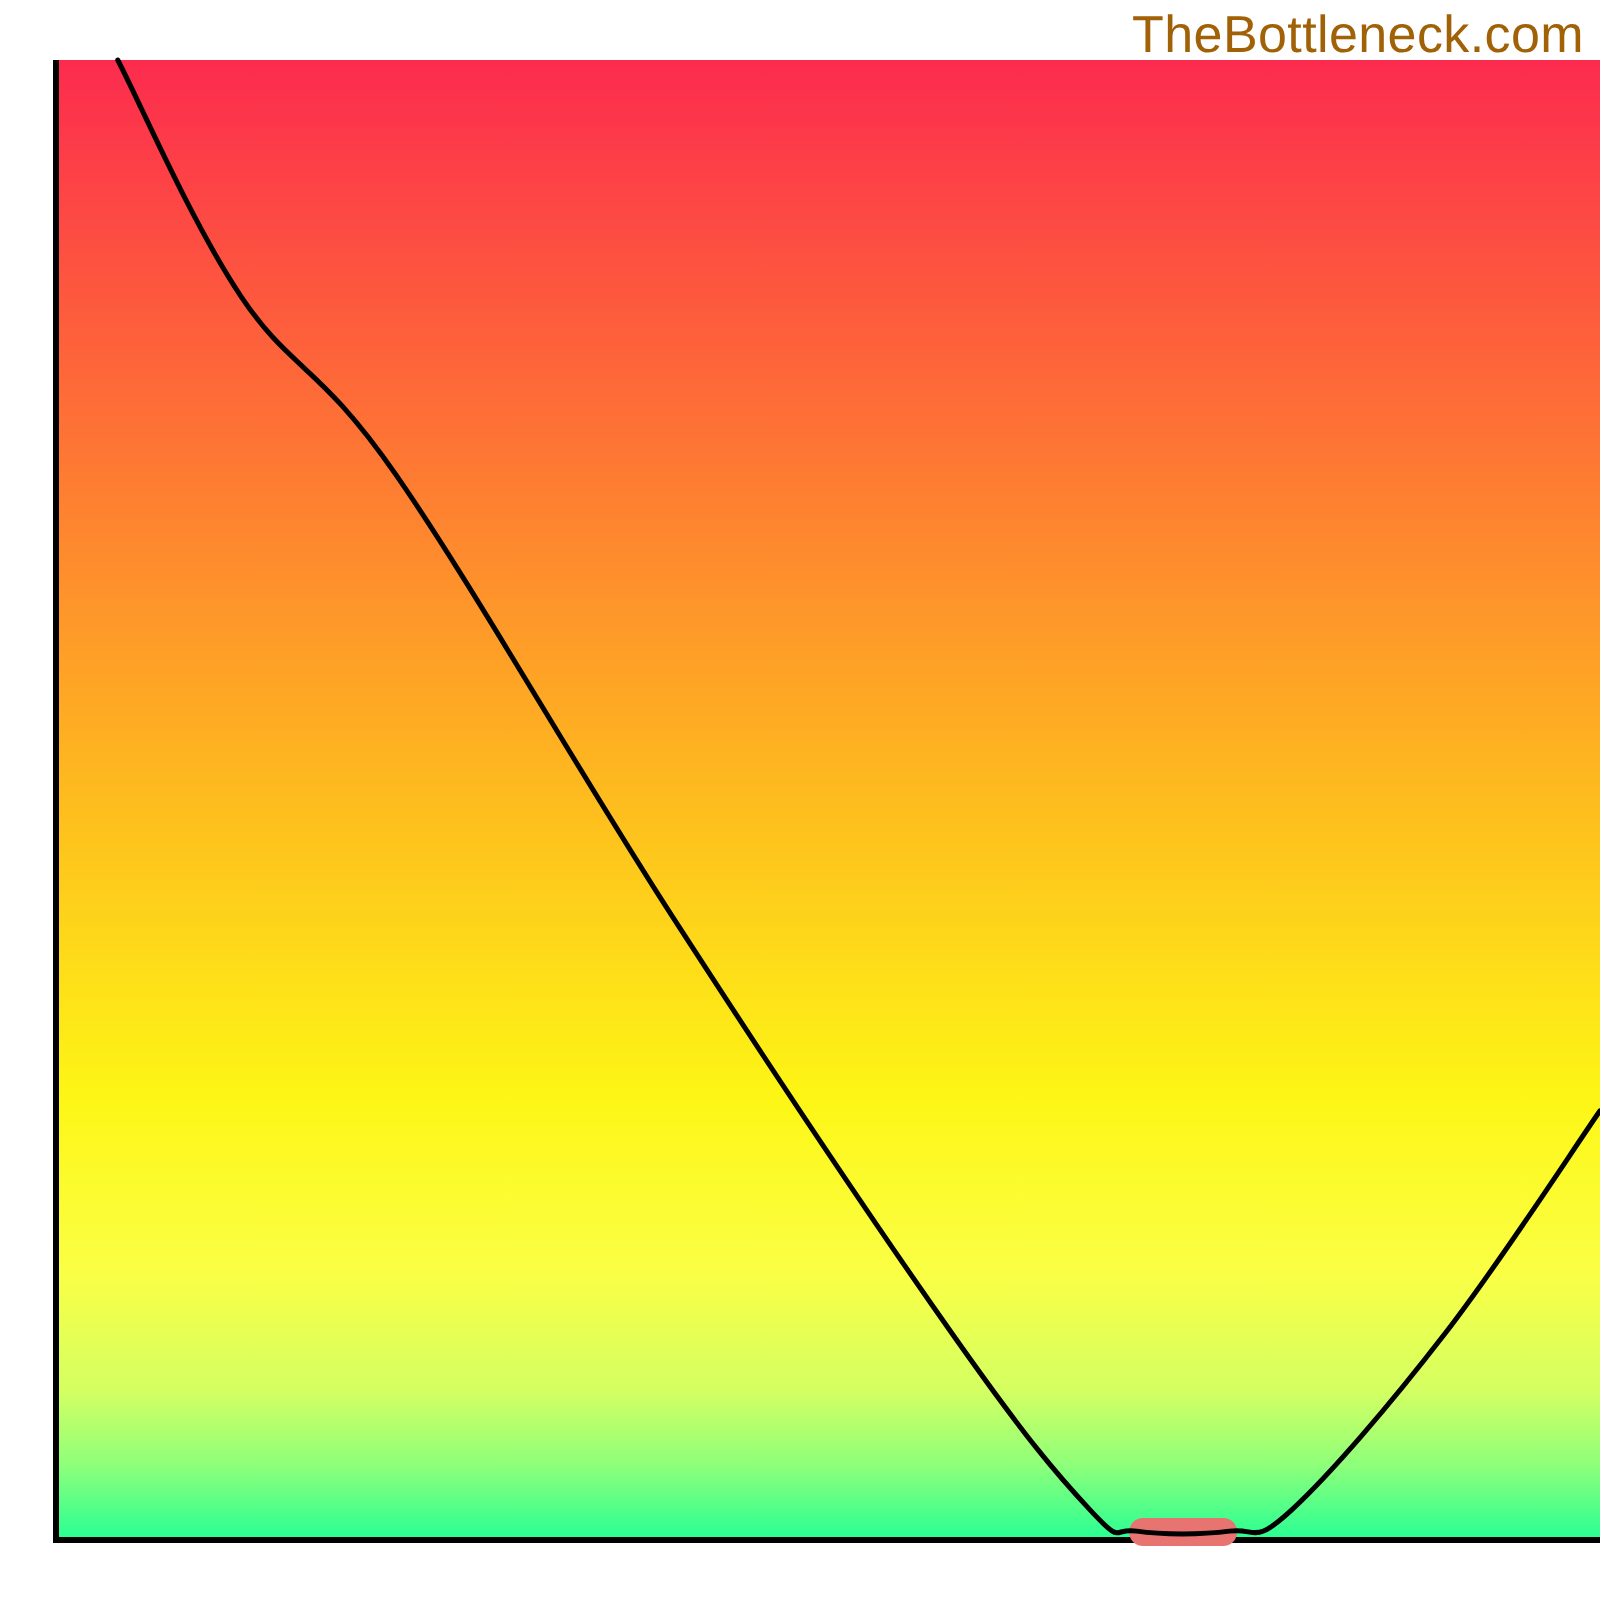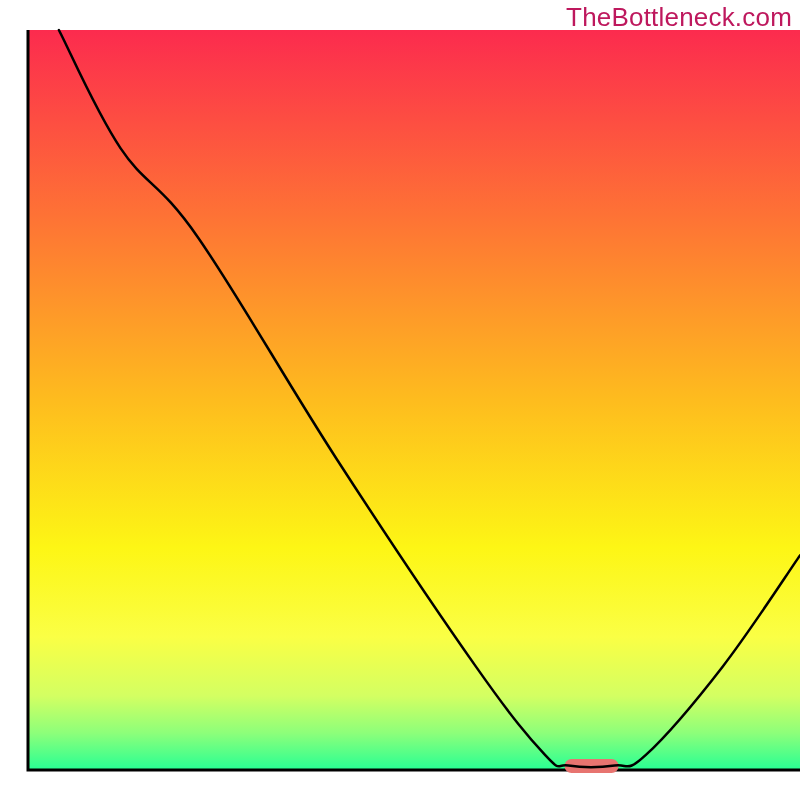--- a/index.html
+++ b/index.html
@@ -15,21 +15,21 @@
     position: relative;
     width: 800px;
     height: 800px;
   }
   .watermark {
     position: absolute;
     top: 2px;
     right: 8px;
     font-size: 26px;
     font-weight: 400;
-    color: #be185d;
+    color: #a16207;
     letter-spacing: 0.2px;
   }
   svg {
     display: block;
   }
 </style>
 </head>
 <body>
 
 <div class="wrap">

